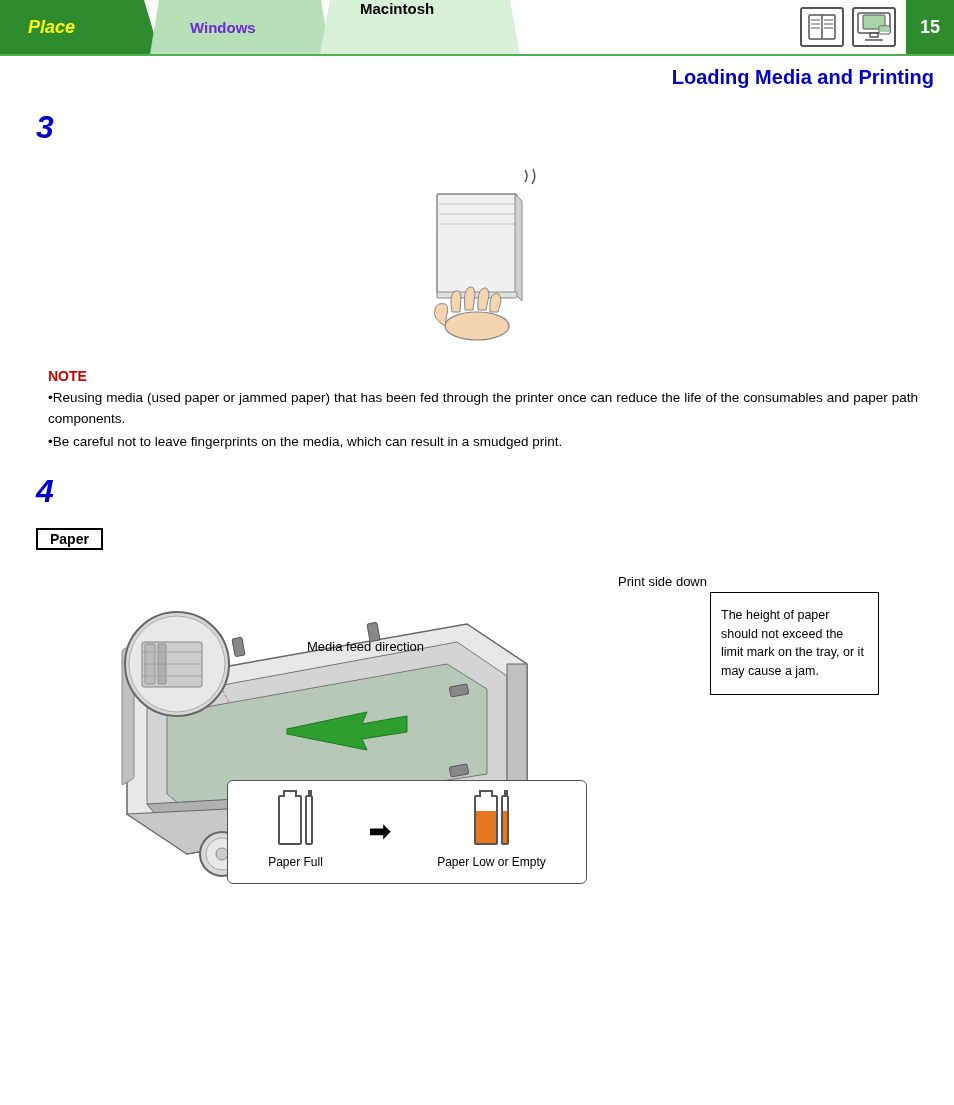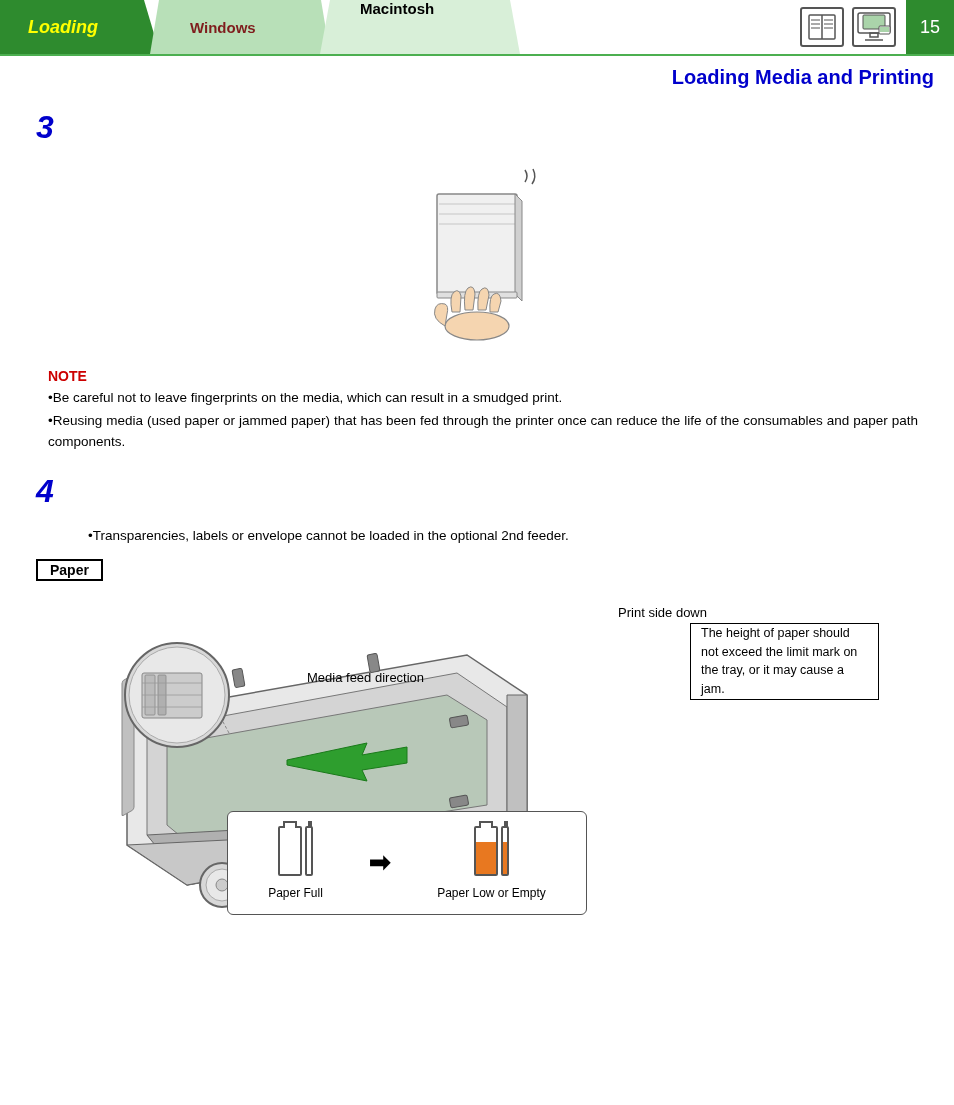--- a/index.html
+++ b/index.html
@@ -26,21 +26,21 @@
       font-size: 18px;
       padding: 0 28px;
       display: flex;
       align-items: center;
       clip-path: polygon(0 0, 90% 0, 100% 100%, 0 100%);
       min-width: 160px;
       font-style: italic;
     }
     .header-windows {
       background: #b8e0b8;
-      color: #7f1d1d;
+      color: #6d28d9;
       font-weight: bold;
       font-size: 15px;
       padding: 15px 40px;
       display: flex;
       align-items: center;
       clip-path: polygon(5% 0, 95% 0, 100% 100%, 0% 100%);
       margin-left: -10px;
       min-width: 180px;
       text-align: center;
     }
@@ -70,21 +70,21 @@
       border: 2px solid #555;
       border-radius: 3px;
       display: flex;
       align-items: center;
       justify-content: center;
       background: #fff;
     }
     .page-number-box {
       background: #2e8b2e;
       color: #fff;
-      font-weight: normal;
+      font-weight: bold;
       font-size: 18px;
       padding: 0 14px;
       display: flex;
       align-items: center;
       min-width: 48px;
       justify-content: center;
     }
 
     
     .section-title {
@@ -162,24 +162,24 @@
       font-size: 14px;
       margin-left: 0;
       margin-bottom: 8px;
     }
 
     
     .callout-box {
       position: absolute;
       top: 30px;
       right: 10px;
-      width: 189px;
+      width: 169px;
       border: 1.5px solid #000;
       background: #fff;
-      padding: 0 10px;
+      padding: 13px 10px;
       font-size: 12.5px;
       line-height: 1.5;
     }
 
     
     .paper-status-box {
       border: 1.5px solid #555;
       border-radius: 6px;
       display: flex;
       align-items: center;
@@ -194,21 +194,21 @@
       flex-direction: column;
       align-items: center;
       gap: 4px;
     }
   </style>
 </head>
 <body>
 
 <div class="header">
   <div class="header-basics">
-    <span>Loading</span>
+    <span>Place</span>
   </div>
   <div class="header-windows">
     <span>Windows</span>
   </div>
   <div class="header-macintosh">
     <span>Macintosh</span>
   </div>
   <div class="header-icons">
     <div class="header-icon-box">
 
@@ -281,29 +281,28 @@
       <path d="M113 148 Q112 132 117 130 Q123 127 124 137 L121 148 Z" fill="#f5d5b0" stroke="#888" stroke-width="1"></path>
 
       <path d="M148 18 Q152 12 148 6" fill="none" stroke="#555" stroke-width="1.5"></path>
       <path d="M155 20 Q160 13 156 5" fill="none" stroke="#555" stroke-width="1.5"></path>
     </svg>
   </div>
 
   <div class="note-section">
     <div class="note-label">NOTE</div>
     <div class="note-text">
+      <p>•Reusing media (used paper or jammed paper) that has been fed through the printer once can reduce the life of the consumables and paper path components.</p>
       <p>•Be careful not to leave fingerprints on the media, which can result in a smudged print.</p>
-      <p>•Reusing media (used paper or jammed paper) that has been fed through the printer once can reduce the life of the consumables and paper path components.</p>
     </div>
   </div>
 
   <div class="step">
     <div class="step-number">4</div>
   </div>
-  <div class="step4-sub">•Transparencies, labels or envelope cannot be loaded in the optional 2nd feeder.</div>
 
   <div style="margin-left: 0; margin-bottom: 6px;">
     <span class="paper-label-box">Paper</span>
   </div>
 
   <div style="position: relative; width: 820px; margin: 0 auto;">
 
     <div style="position: absolute; top: 10px; right: 180px; font-size: 13px;">Print side down</div>
 
     <div class="callout-box" style="top: 28px; right: 8px;">

